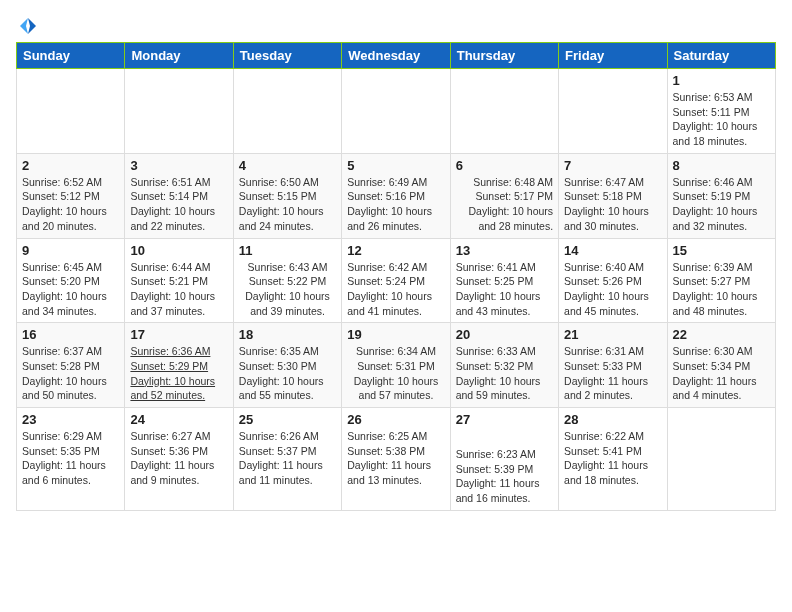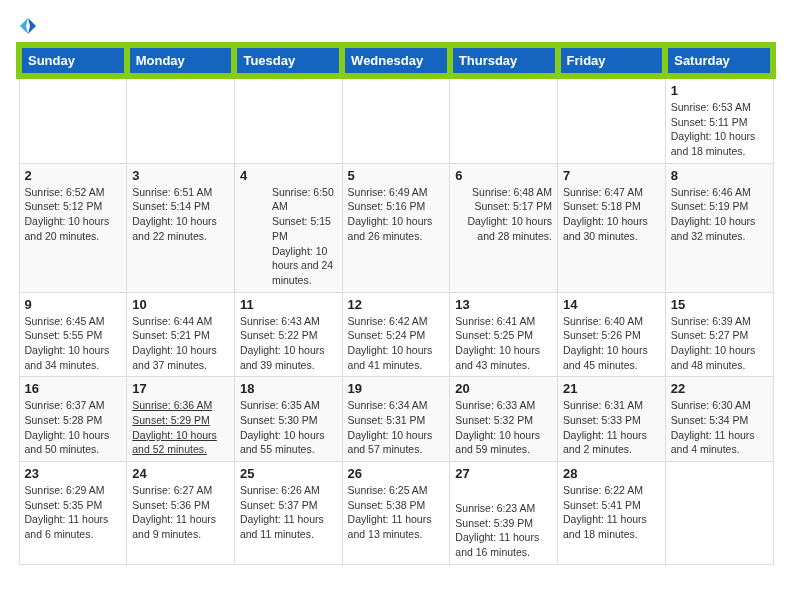--- a/index.html
+++ b/index.html
@@ -37,21 +37,21 @@
       width: 100%;
       border-collapse: collapse;
       border: 1px solid #ccc;
     }
     .calendar th {
       background-color: #1565c0;
       color: #fff;
       text-align: left;
       padding: 5px 6px;
       font-size: 13px;
-      border: 6px solid #84cc16;
+      border: 1px solid #84cc16;
     }
     .calendar td {
       vertical-align: top;
       border: 1px solid #ddd;
       padding: 4px 5px;
       width: calc(100% / 7);
       min-height: 80px;
       background: #fff;
     }
     .calendar tr:nth-child(even) td {
@@ -130,21 +130,21 @@
 Daylight: 10 hours and 20 minutes.</div>
         </td>
         <td>
           <span class="day-num">3</span>
           <div class="day-info" style="white-space: pre-line;">Sunrise: 6:51 AM
 Sunset: 5:14 PM
 Daylight: 10 hours and 22 minutes.</div>
         </td>
         <td>
           <span class="day-num">4</span>
-          <div class="day-info" style="white-space: pre-line; margin-left: 32px;">Sunrise: 6:50 AM
+          <div class="day-info" style="white-space: pre-line;">Sunrise: 6:50 AM
 Sunset: 5:15 PM
 Daylight: 10 hours and 24 minutes.</div>
         </td>
         <td>
           <span class="day-num">5</span>
           <div class="day-info" style="white-space: pre-line;">Sunrise: 6:49 AM
 Sunset: 5:16 PM
 Daylight: 10 hours and 26 minutes.</div>
         </td>
         <td>
@@ -163,32 +163,32 @@
           <span class="day-num">8</span>
           <div class="day-info" style="white-space: pre-line;">Sunrise: 6:46 AM
 Sunset: 5:19 PM
 Daylight: 10 hours and 32 minutes.</div>
         </td>
       </tr>
       <tr>
         <td>
           <span class="day-num">9</span>
           <div class="day-info" style="white-space: pre-line;">Sunrise: 6:45 AM
-Sunset: 5:55 PM
+Sunset: 5:20 PM
 Daylight: 10 hours and 34 minutes.</div>
         </td>
         <td>
           <span class="day-num">10</span>
           <div class="day-info" style="white-space: pre-line;">Sunrise: 6:44 AM
 Sunset: 5:21 PM
 Daylight: 10 hours and 37 minutes.</div>
         </td>
         <td>
           <span class="day-num">11</span>
-          <div class="day-info" style="white-space: pre-line;">Sunrise: 6:43 AM
+          <div class="day-info" style="white-space: pre-line; text-align: center;">Sunrise: 6:43 AM
 Sunset: 5:22 PM
 Daylight: 10 hours and 39 minutes.</div>
         </td>
         <td>
           <span class="day-num">12</span>
           <div class="day-info" style="white-space: pre-line;">Sunrise: 6:42 AM
 Sunset: 5:24 PM
 Daylight: 10 hours and 41 minutes.</div>
         </td>
         <td>
@@ -224,21 +224,21 @@
 Daylight: 10 hours and 52 minutes.</div>
         </td>
         <td>
           <span class="day-num">18</span>
           <div class="day-info" style="white-space: pre-line;">Sunrise: 6:35 AM
 Sunset: 5:30 PM
 Daylight: 10 hours and 55 minutes.</div>
         </td>
         <td>
           <span class="day-num">19</span>
-          <div class="day-info" style="white-space: pre-line;">Sunrise: 6:34 AM
+          <div class="day-info" style="white-space: pre-line; text-align: center;">Sunrise: 6:34 AM
 Sunset: 5:31 PM
 Daylight: 10 hours and 57 minutes.</div>
         </td>
         <td>
           <span class="day-num">20</span>
           <div class="day-info" style="white-space: pre-line;">Sunrise: 6:33 AM
 Sunset: 5:32 PM
 Daylight: 10 hours and 59 minutes.</div>
         </td>
         <td>

